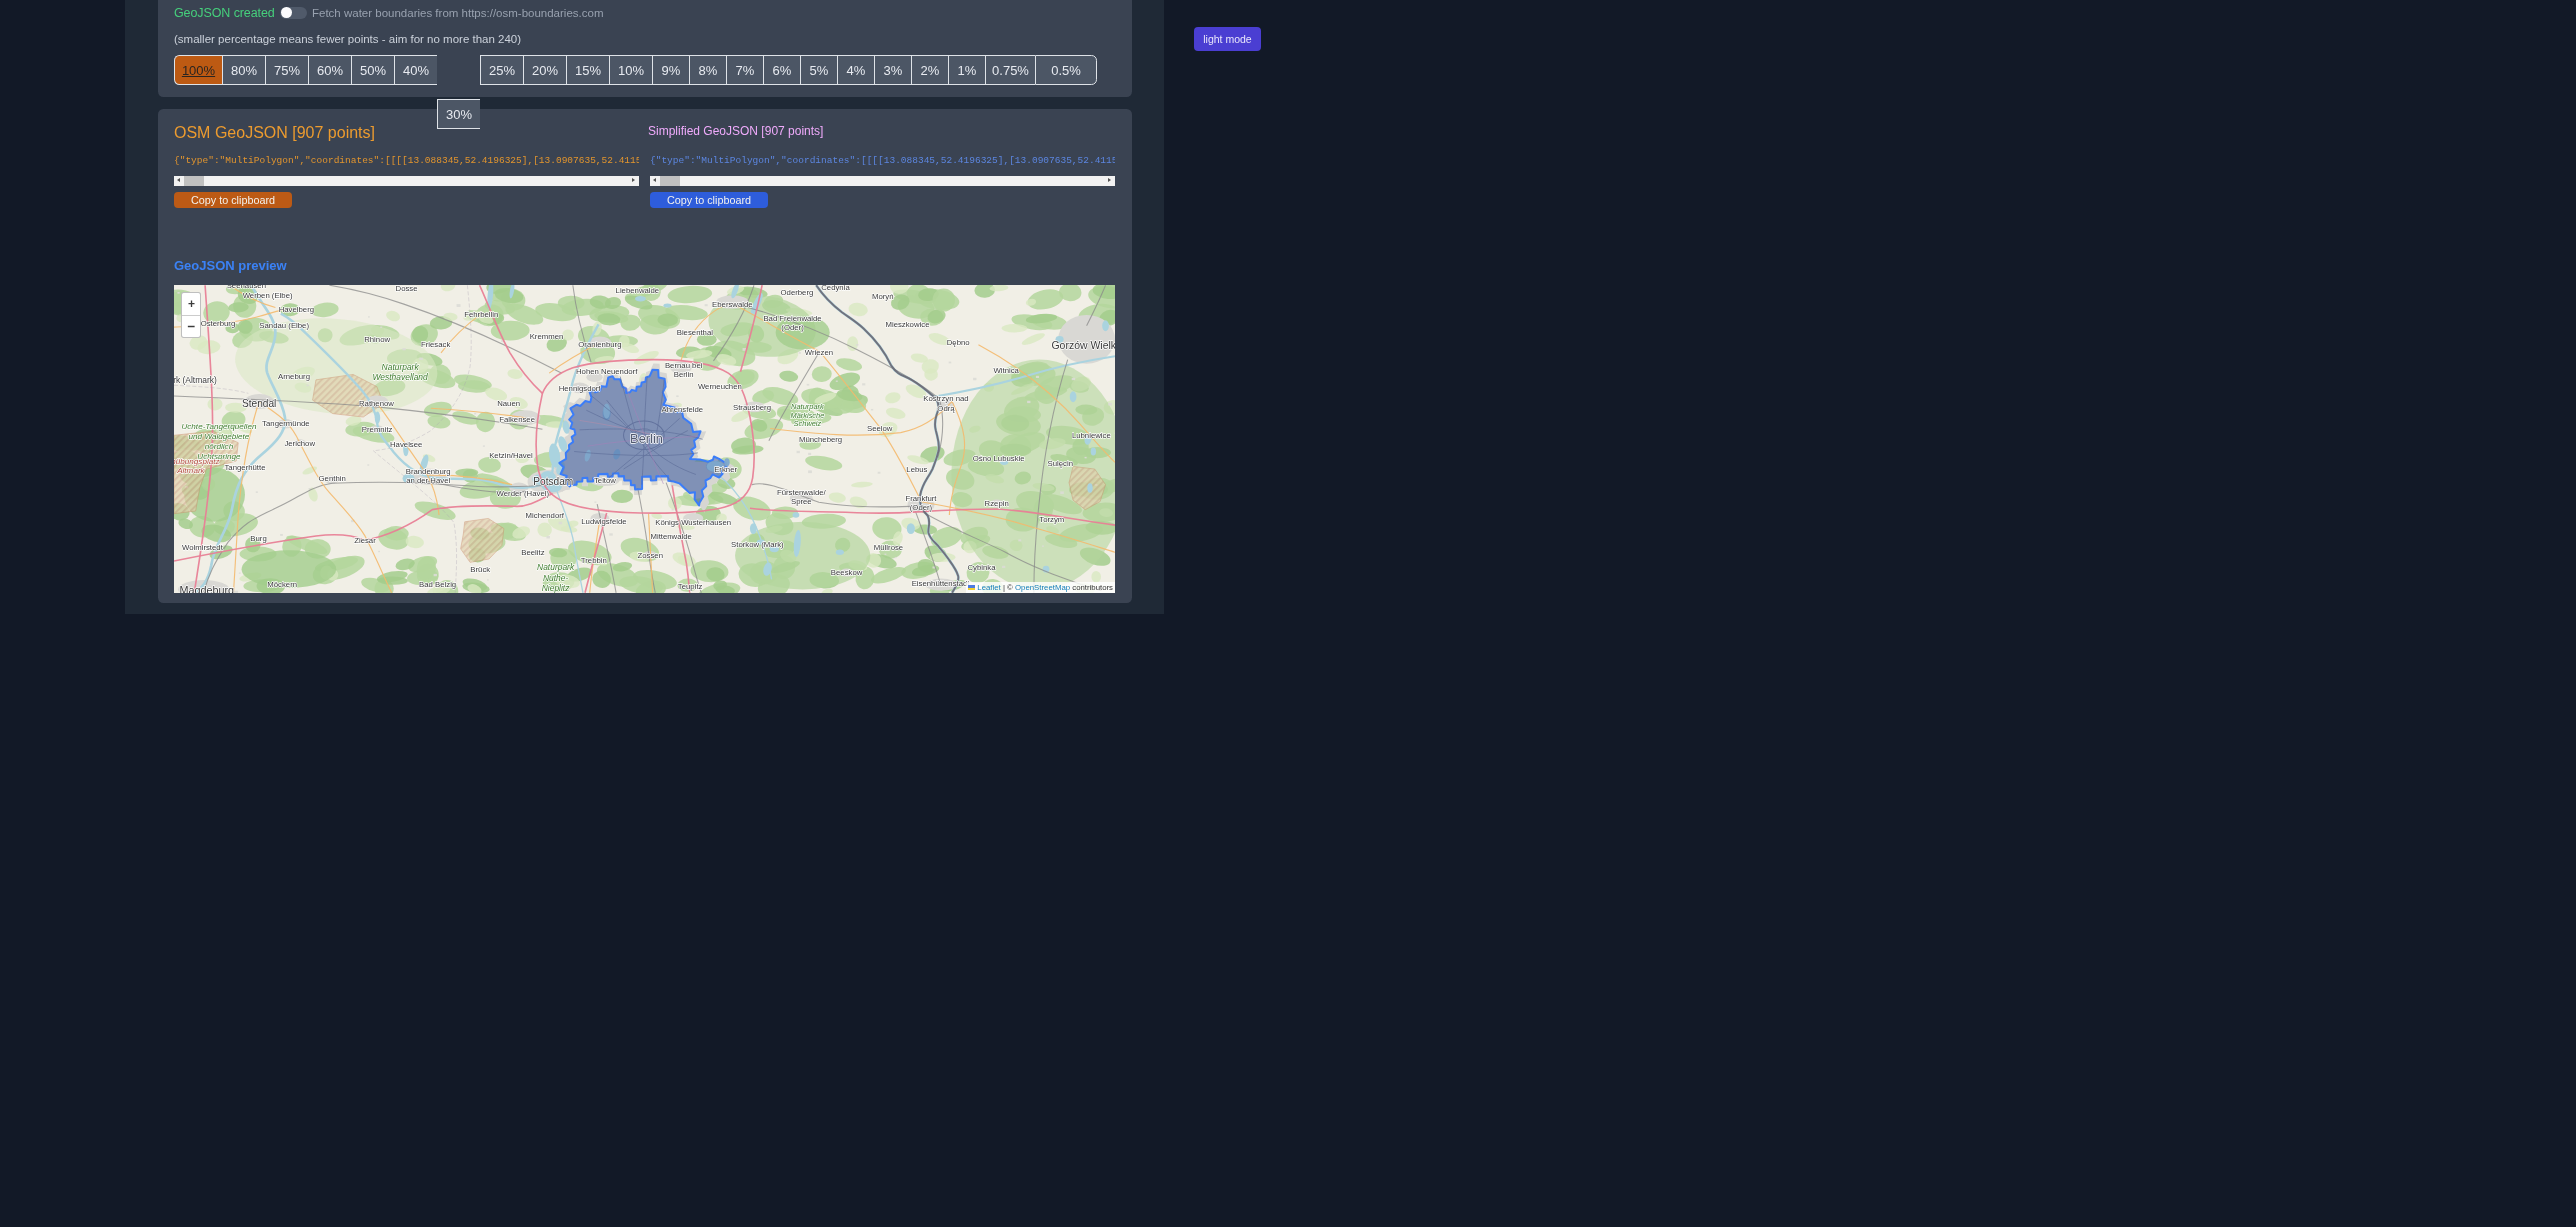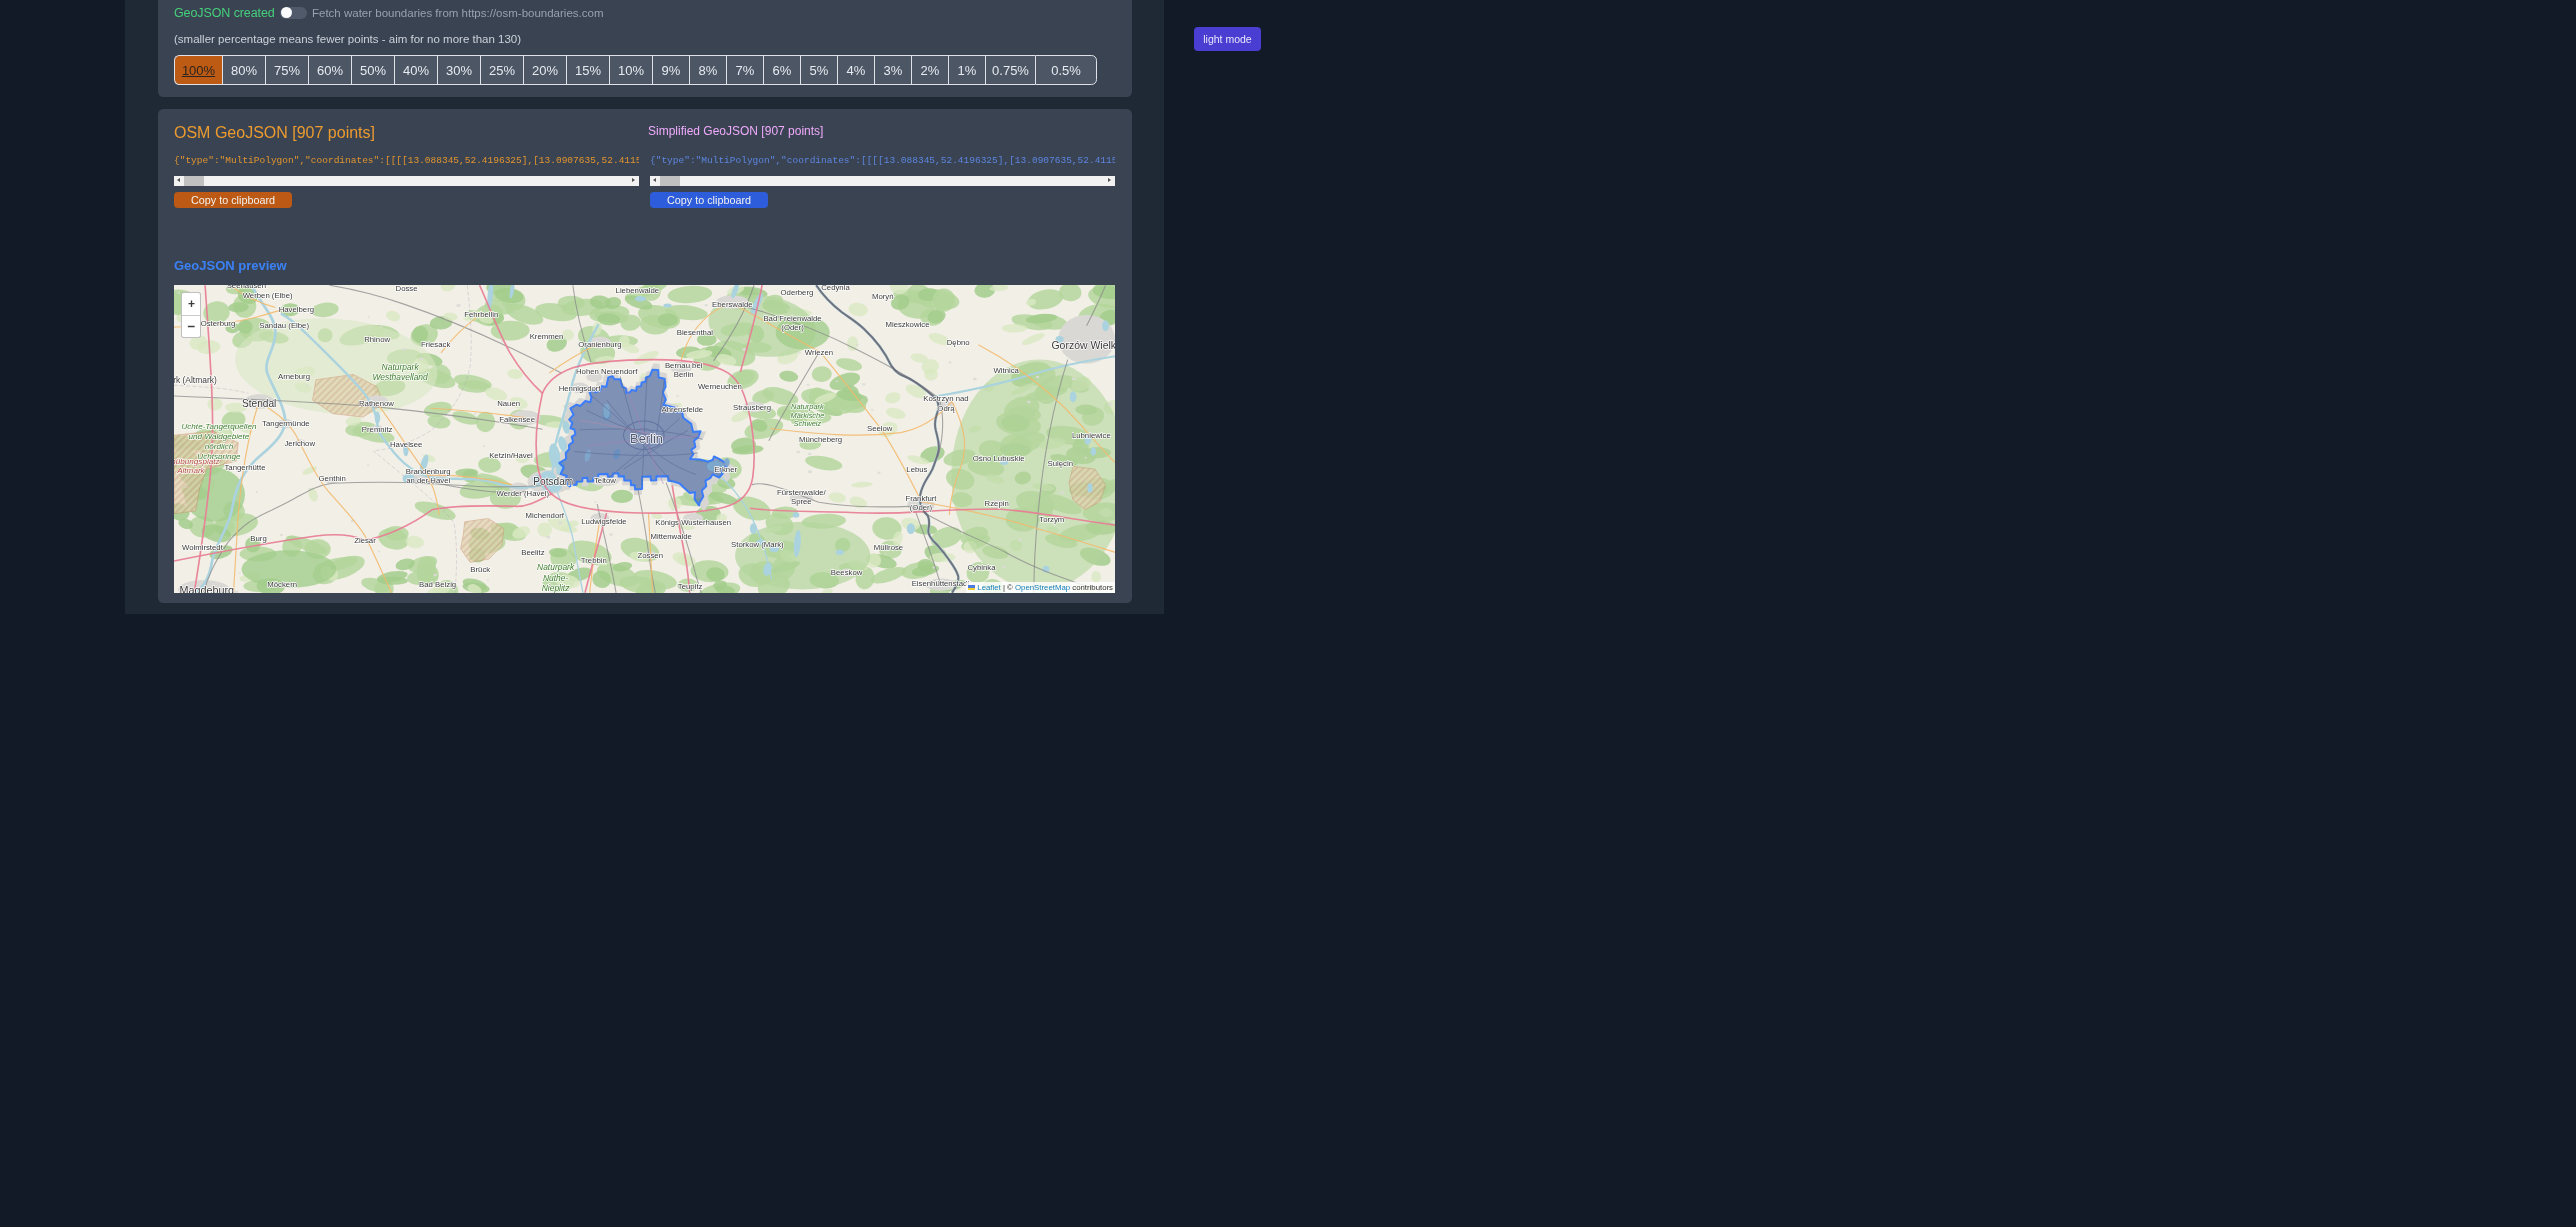--- a/index.html
+++ b/index.html
@@ -27,30 +27,30 @@
 </style></head>
 <body>
 <div id="container"></div>
 <div class="panel" id="p1"></div>
 <div class="panel" id="p2"></div>
 
 <div class="abs" style="left:174px;top:6px;font-size:12.5px;letter-spacing:-0.1px;color:#46d07c;">GeoJSON created</div>
 <div class="abs" style="left:280px;top:6.8px;width:27px;height:12px;border-radius:6px;background:#505a6a;"></div>
 <div class="abs" style="left:281px;top:7.4px;width:10.8px;height:10.8px;border-radius:50%;background:#fbfbfd;"></div>
 <div class="abs" style="left:312px;top:7.4px;font-size:11.5px;color:#98a1af;">Fetch water boundaries from https://osm-boundaries.com</div>
-<div class="abs" style="left:174px;top:33px;font-size:11.5px;color:#ccd2db;">(smaller percentage means fewer points - aim for no more than 130)</div>
+<div class="abs" style="left:174px;top:33px;font-size:11.5px;color:#ccd2db;">(smaller percentage means fewer points - aim for no more than 240)</div>
 
 <div class="btnrow">
     <div class="pb sel" style="width:48px;">100%</div>
     <div class="pb" style="width:43px;">80%</div>
     <div class="pb" style="width:43px;">75%</div>
     <div class="pb" style="width:43px;">60%</div>
     <div class="pb" style="width:43px;">50%</div>
     <div class="pb" style="width:43px;">40%</div>
-    <div class="pb" style="width:43px;">30%</div>
+    <div class="pb" style="width:43px;margin-top:44px;">30%</div>
     <div class="pb" style="width:43px;">25%</div>
     <div class="pb" style="width:43px;">20%</div>
     <div class="pb" style="width:43px;">15%</div>
     <div class="pb" style="width:43px;">10%</div>
     <div class="pb" style="width:37px;">9%</div>
     <div class="pb" style="width:37px;">8%</div>
     <div class="pb" style="width:37px;">7%</div>
     <div class="pb" style="width:37px;">6%</div>
     <div class="pb" style="width:37px;">5%</div>
     <div class="pb" style="width:37px;">4%</div>

